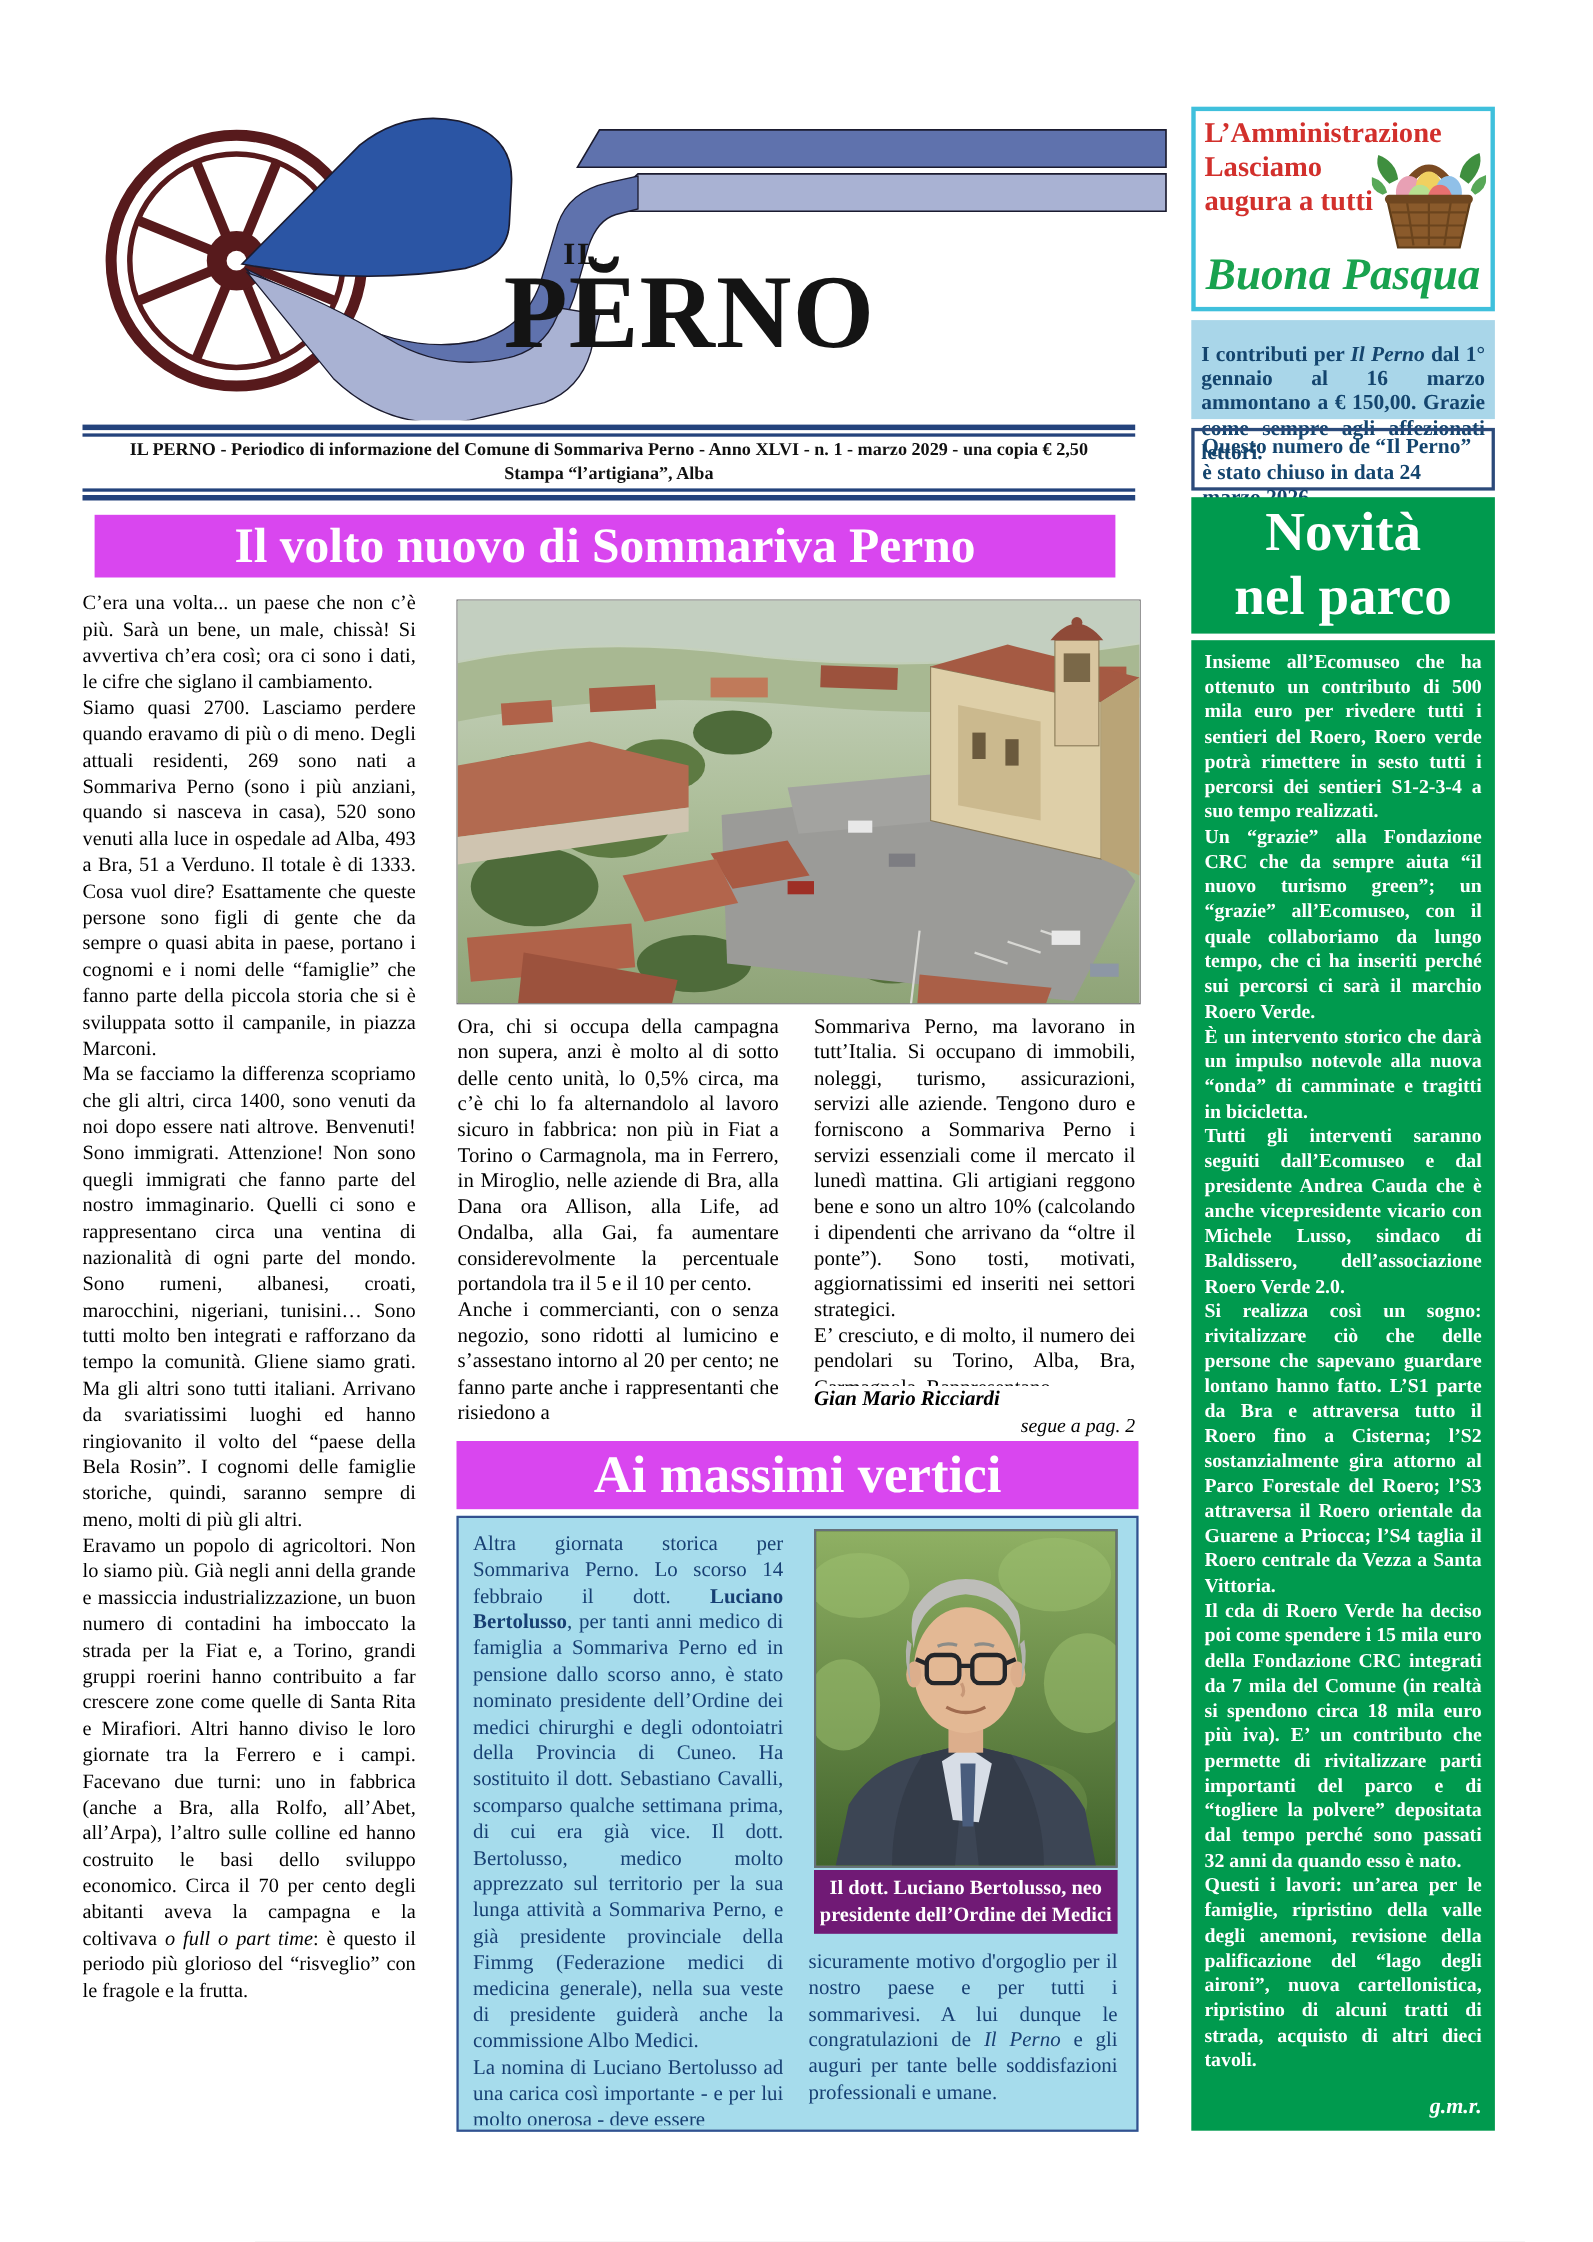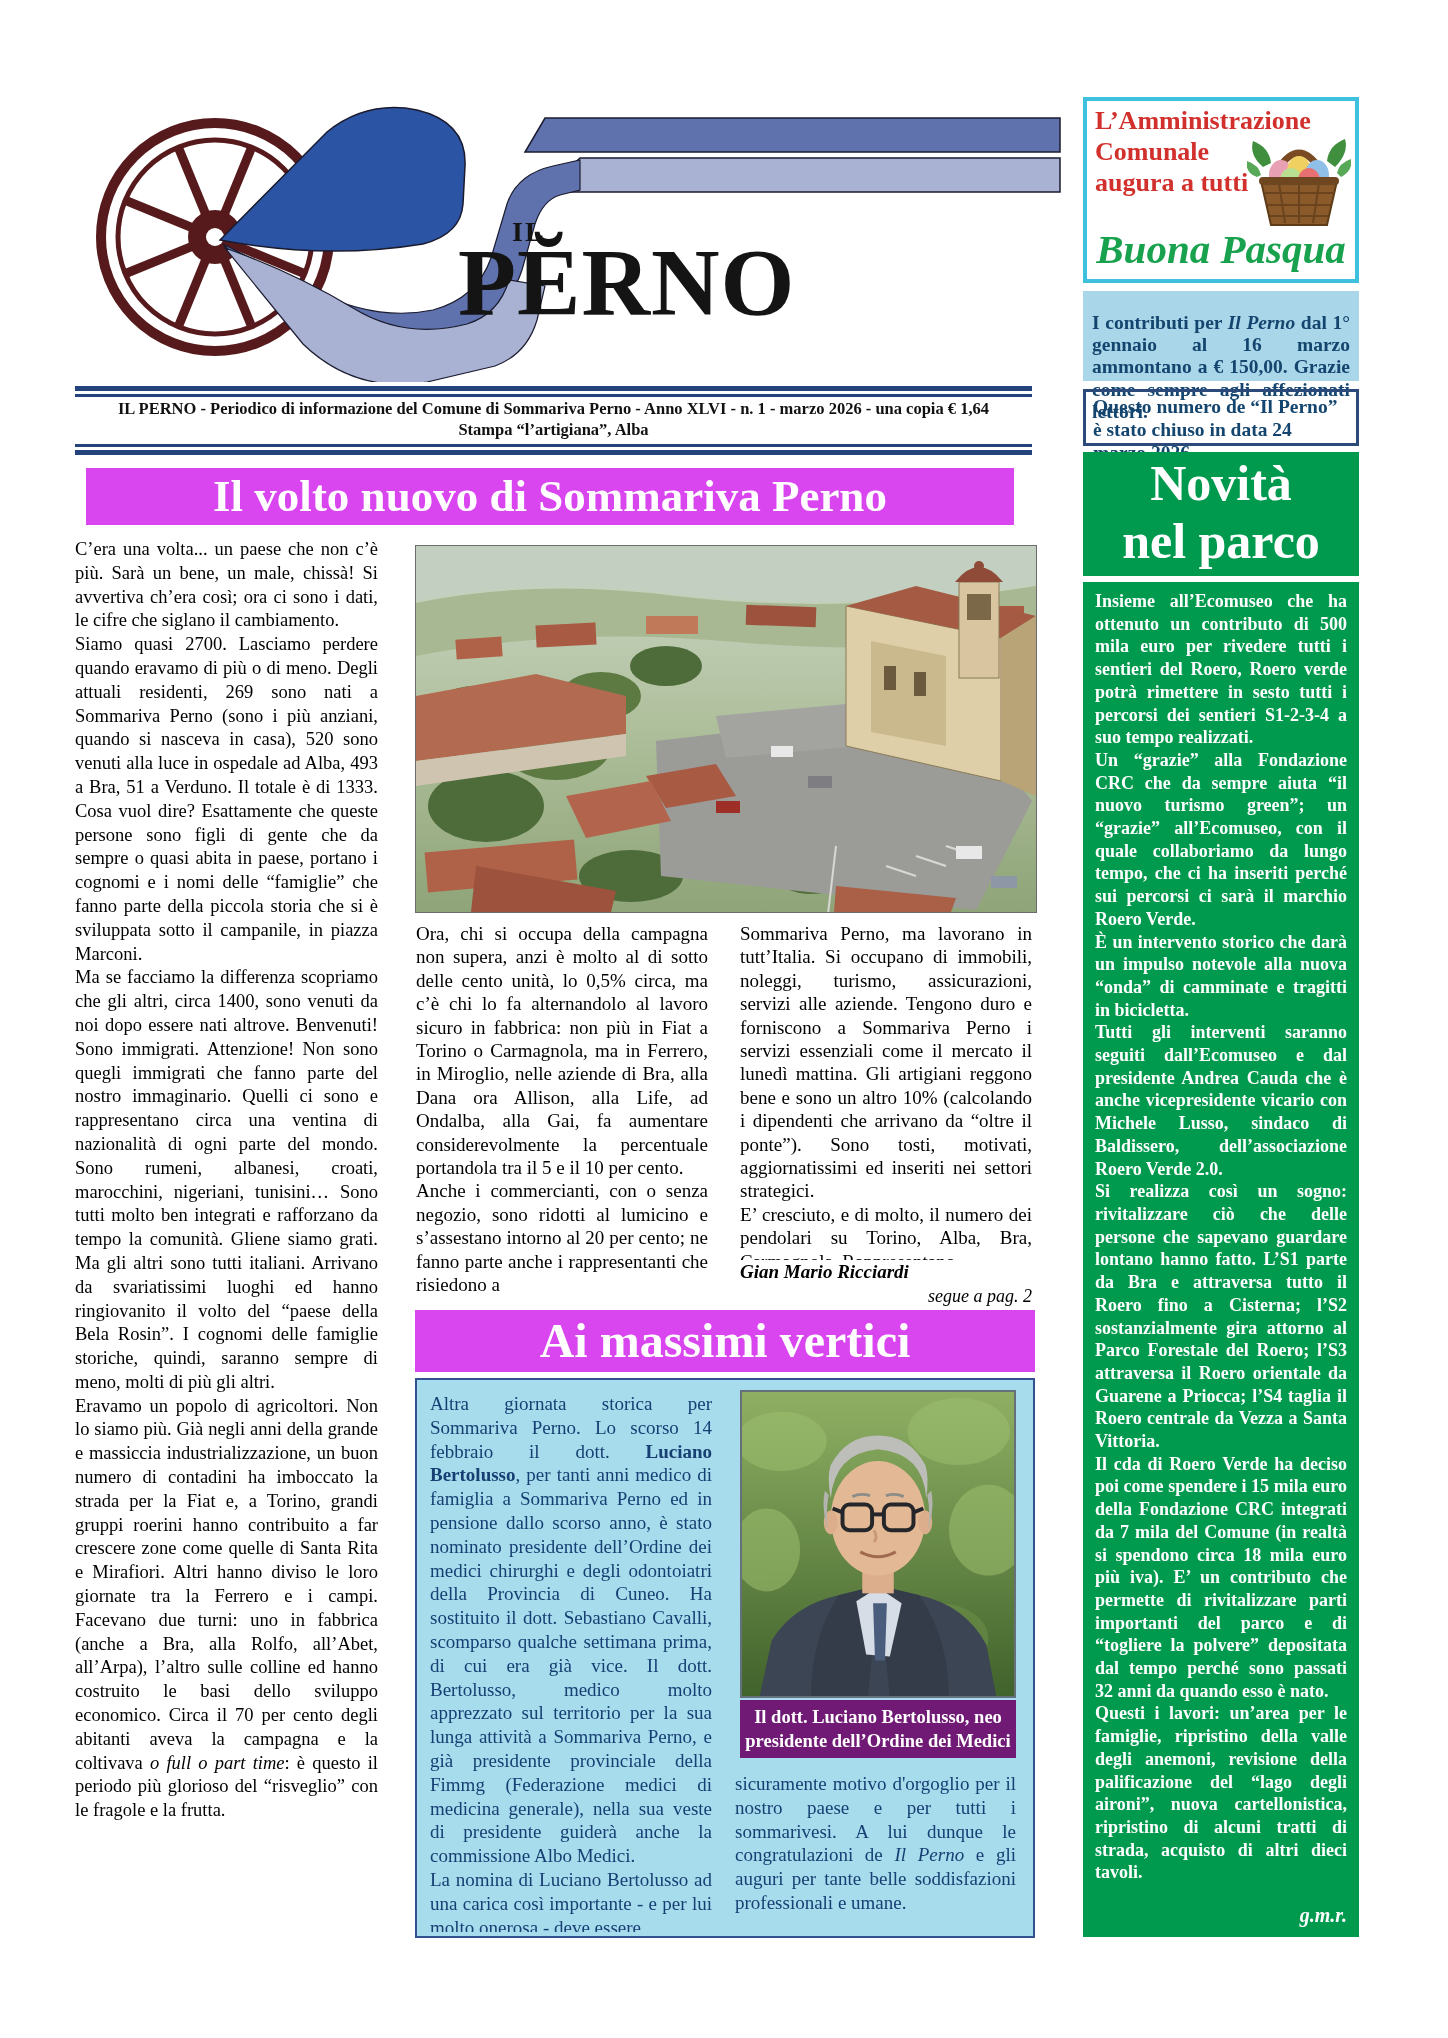--- a/index.html
+++ b/index.html
@@ -81,21 +81,21 @@
 
     <path d="M145,158 L252,50 Q292,18 342,28 Q392,40 390,84 L388,122 Q386,152 348,162 Q250,178 145,158 Z" fill="#2b55a4" stroke="#1b1b2f" stroke-width="1.5"></path>
     <path d="M148,162 L238,208 Q300,240 358,228 Q402,216 416,176 L432,122 Q442,92 478,84 L505,78 L505,108 L485,113 Q468,118 460,142 L447,188 Q430,240 368,252 Q288,266 224,226 Q182,198 148,162 Z" fill="#5f72ad" stroke="#1b1b2f" stroke-width="1.2"></path>
     <path d="M150,166 L228,262 Q280,312 352,300 L420,284 Q452,272 462,238 L470,204 L434,198 Q424,232 392,242 Q330,258 278,226 Q218,190 150,166 Z" fill="#a9b2d3" stroke="#1b1b2f" stroke-width="1.2"></path>
   </svg>
   <div class="abs" id="masthead-il">IL</div>
   <div class="abs" id="masthead-perno">PĔRNO</div>
 
   <div class="abs rule" style="top:386px;height:5px;"></div>
   <div class="abs rule" style="top:394px;height:3px;"></div>
-  <div class="abs" id="subtitle1" style="top:399px;">IL PERNO  - Periodico di informazione del Comune di  Sommariva Perno - Anno XLVI - n. 1 - marzo 2026 - una copia € 1,64</div>
+  <div class="abs" id="subtitle1" style="top:399px;">IL PERNO  - Periodico di informazione del Comune di  Sommariva Perno - Anno XLVI - n. 1 - marzo 2029 - una copia € 2,50</div>
   <div class="abs" id="subtitle2" style="top:420px;">Stampa “l’artigiana”, Alba</div>
   <div class="abs rule" style="top:444px;height:3px;"></div>
   <div class="abs rule" style="top:450px;height:5px;"></div>
 
   <div class="abs navybar" id="headline1">Il volto nuovo di Sommariva Perno</div>
 
   <div class="abs body-col just preline" id="a1col1"><span>C’era una volta... un paese che non c’è più. Sarà un bene, un male, chissà! Si avvertiva ch’era così; ora ci sono i dati, le cifre che siglano il cambiamento.
 Siamo quasi 2700. Lasciamo perdere quando eravamo di più o di meno. Degli attuali residenti, 269 sono nati a Sommariva Perno (sono i più anziani, quando si nasceva in casa), 520 sono venuti alla luce in ospedale ad Alba, 493 a Bra, 51 a Verduno. Il totale è di 1333. Cosa vuol dire? Esattamente che queste persone sono figli di gente che da sempre o quasi abita in paese, portano i cognomi e i nomi delle “famiglie” che fanno parte della piccola storia che si è sviluppata sotto il campanile, in piazza Marconi.
 Ma se facciamo la differenza scopriamo che gli altri, circa 1400, sono venuti da noi dopo essere nati altrove. Benvenuti! Sono immigrati. Attenzione! Non sono quegli immigrati che fanno parte del nostro immaginario. Quelli ci sono e rappresentano circa una ventina di nazionalità di ogni parte del mondo. Sono rumeni, albanesi, croati, marocchini, nigeriani, tunisini… Sono tutti molto ben integrati e rafforzano da tempo la comunità. Gliene siamo grati. Ma gli altri sono tutti italiani. Arrivano da svariatissimi luoghi ed hanno ringiovanito il volto del “paese della Bela Rosin”. I cognomi delle famiglie storiche, quindi, saranno sempre di meno, molti di più gli altri.
 Eravamo un popolo di agricoltori. Non lo siamo più. Già negli anni della grande e massiccia industrializzazione, un buon numero di contadini ha imboccato la strada per la Fiat e, a Torino, grandi gruppi roerini hanno contribuito a far crescere zone come quelle di Santa Rita e Mirafiori. Altri hanno diviso le loro giornate tra la Ferrero e i campi. Facevano due turni: uno in fabbrica (anche a Bra, alla Rolfo, all’Abet, all’Arpa), l’altro sulle colline ed hanno costruito le basi dello sviluppo economico. Circa il 70 per cento degli abitanti aveva la campagna e la coltivava </span><span class="it">o full o part time</span><span>: è questo il periodo più glorioso del “risveglio” con le fragole e la frutta.</span></div>
@@ -232,21 +232,21 @@
       <path d="M120,162 Q138,172 156,162" stroke="#a06a4e" stroke-width="3" fill="none"></path>
       <path d="M134,140 Q138,148 134,152" stroke="#c89878" stroke-width="3" fill="none"></path>
     </g>
   </svg>
   <div class="abs" id="caption">Il dott. Luciano Bertolusso, neo presidente dell’Ordine dei Medici</div>
 
   <div class="abs just preline" id="a2col2"><span>sicuramente motivo d'orgoglio per il nostro paese e per tutti i sommarivesi. A lui dunque le congratulazioni de </span><span class="it">Il Perno</span><span> e gli auguri per tante belle soddisfazioni professionali e umane.</span></div>
 
   <div class="abs" id="easterbox">
     <div class="redline" style="padding-top:4px;">L’Amministrazione</div>
-    <div class="redline">Comunale</div>
+    <div class="redline">Lasciamo</div>
     <div class="redline">augura a tutti</div>
     <svg id="basket" width="104" height="96" viewBox="0 0 104 96">
       <path d="M30,38 Q52,2 74,38" fill="none" stroke="#7a4a22" stroke-width="7"></path>
       <g fill="#3f8f3f">
         <path d="M16,34 Q2,22 6,8 Q22,14 24,30 Z"></path>
           <path d="M88,34 Q102,20 98,6 Q82,12 80,28 Z"></path>
         <path d="M10,44 Q-2,40 0,28 Q12,32 14,42 Z" fill="#57a857"></path>
           <path d="M94,44 Q106,38 104,26 Q92,30 90,40 Z" fill="#57a857"></path>
       </g>
       <g>

